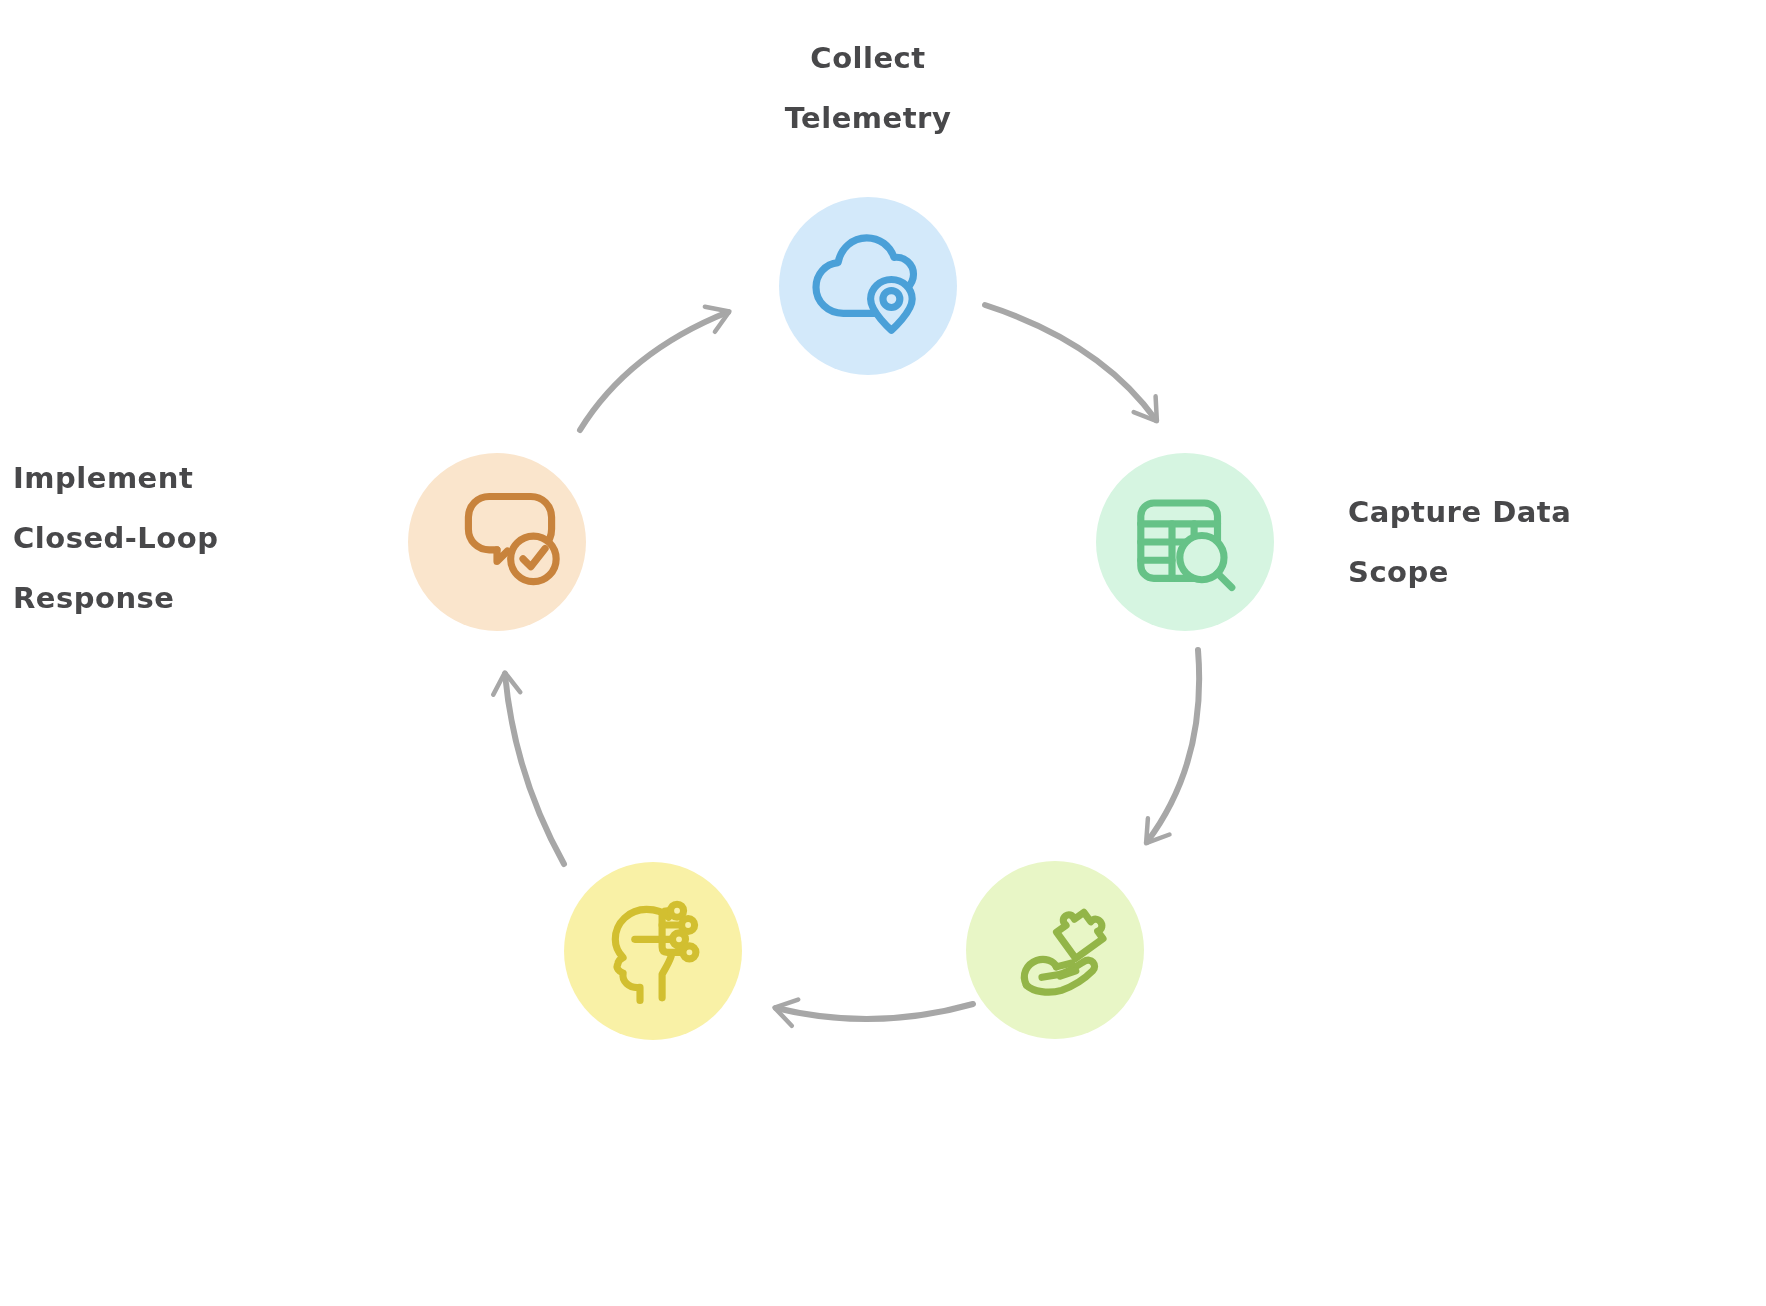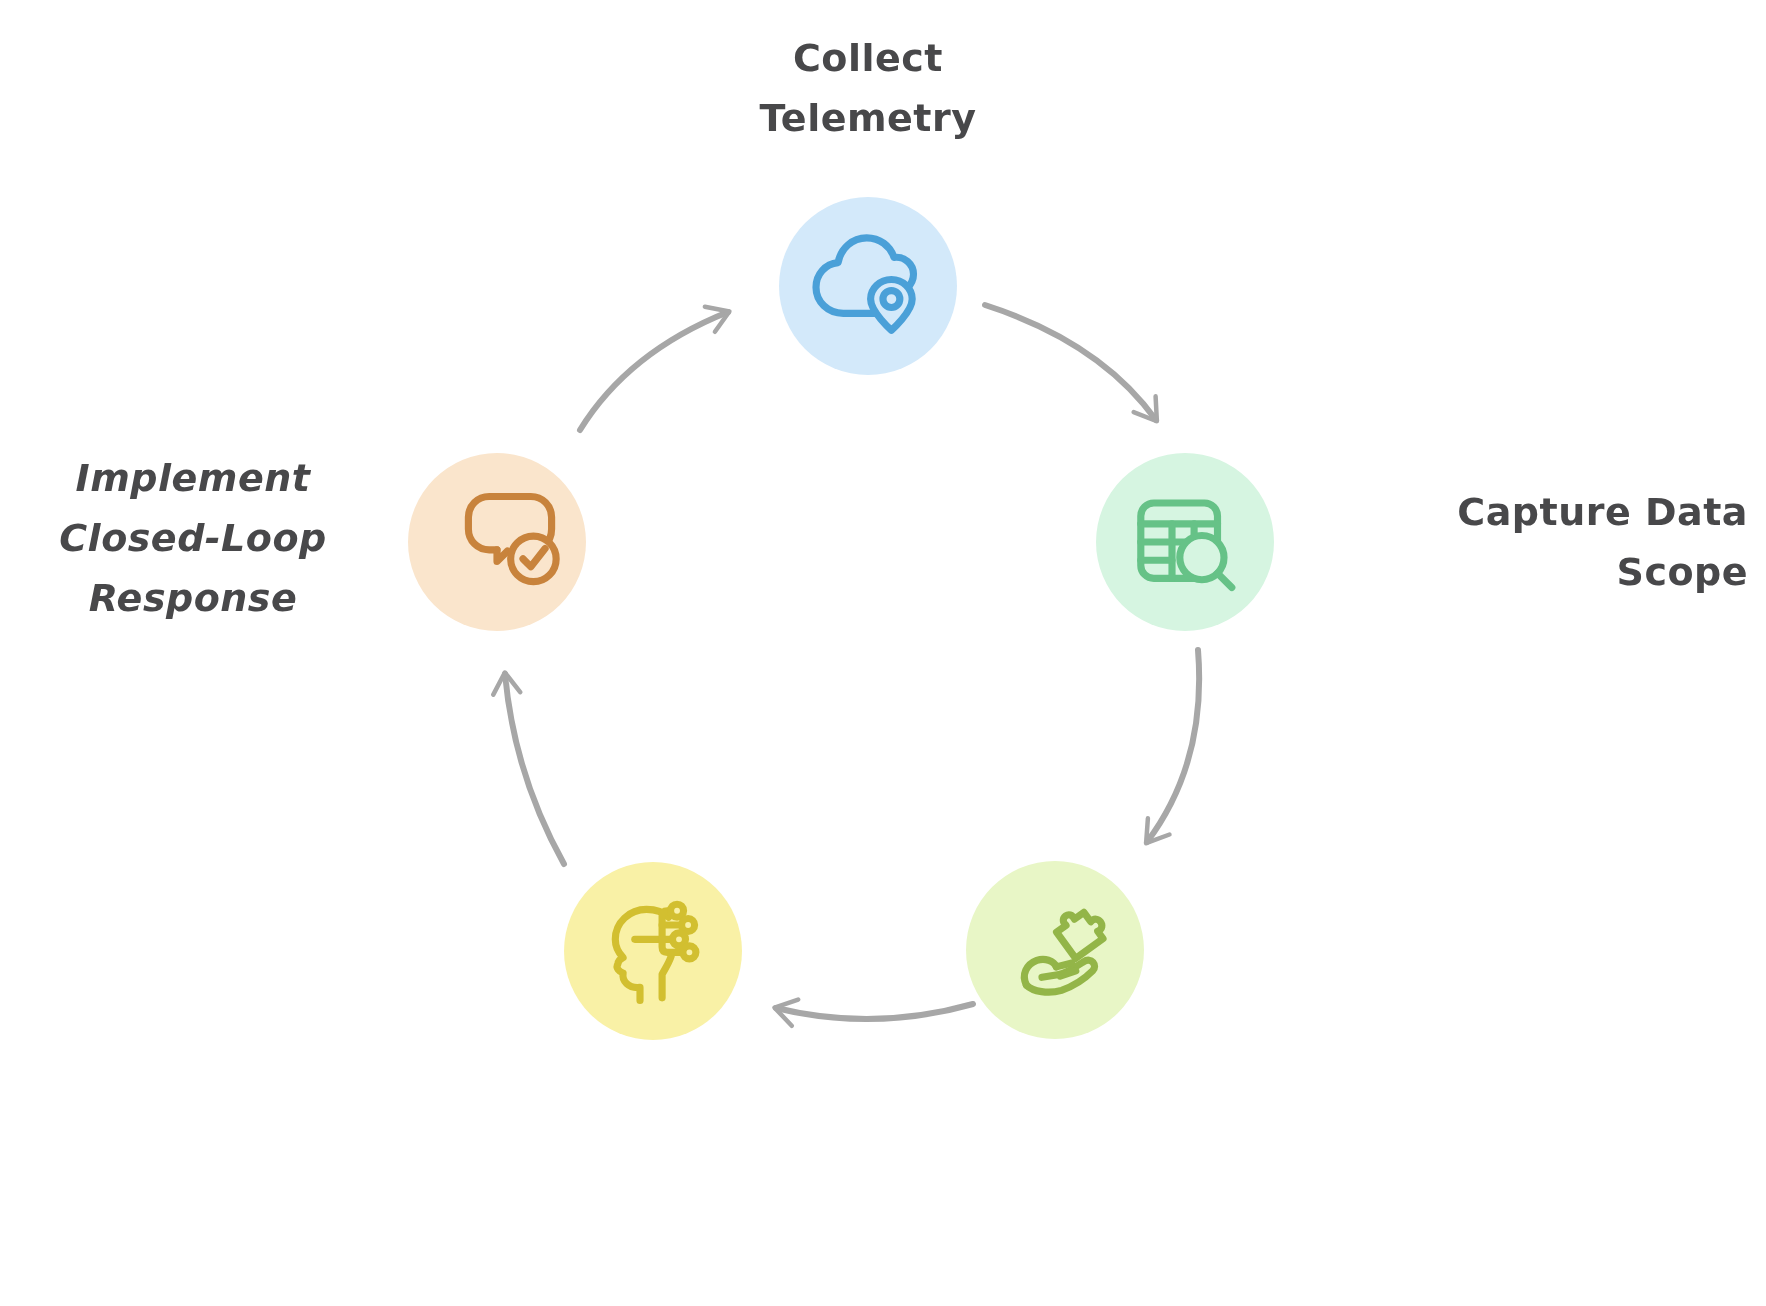--- a/index.html
+++ b/index.html
@@ -13,30 +13,30 @@
   .node{
     position:absolute;
     width:178px;height:178px;
     border-radius:50%;
     background:var(--fill,#eee);
     display:flex;align-items:center;justify-content:center;
   }
   .icon{width:130px;height:130px;display:block;}
   .label{
     position:absolute;
-    font-size:38px;
+    font-size:29px;
     line-height:60px;
     font-weight:600;
     letter-spacing:0.5px;
     color:var(--text,#48484a);
     white-space:pre-line;
   }
   .label.center{text-align:center;}
-  .label.left{text-align:right;}
-  .label.right{text-align:center;font-style:italic;}
+  .label.left{text-align:left;}
+  .label.right{text-align:left;}
   .arrows{position:absolute;left:0;top:0;width:1766px;height:1306px;}
   .arrows path.flow{
     fill:none;
     stroke:var(--arrow,#a7a7a7);
     stroke-width:6;
     stroke-linecap:round;
   }
 </style>
 </head>
 <body>

